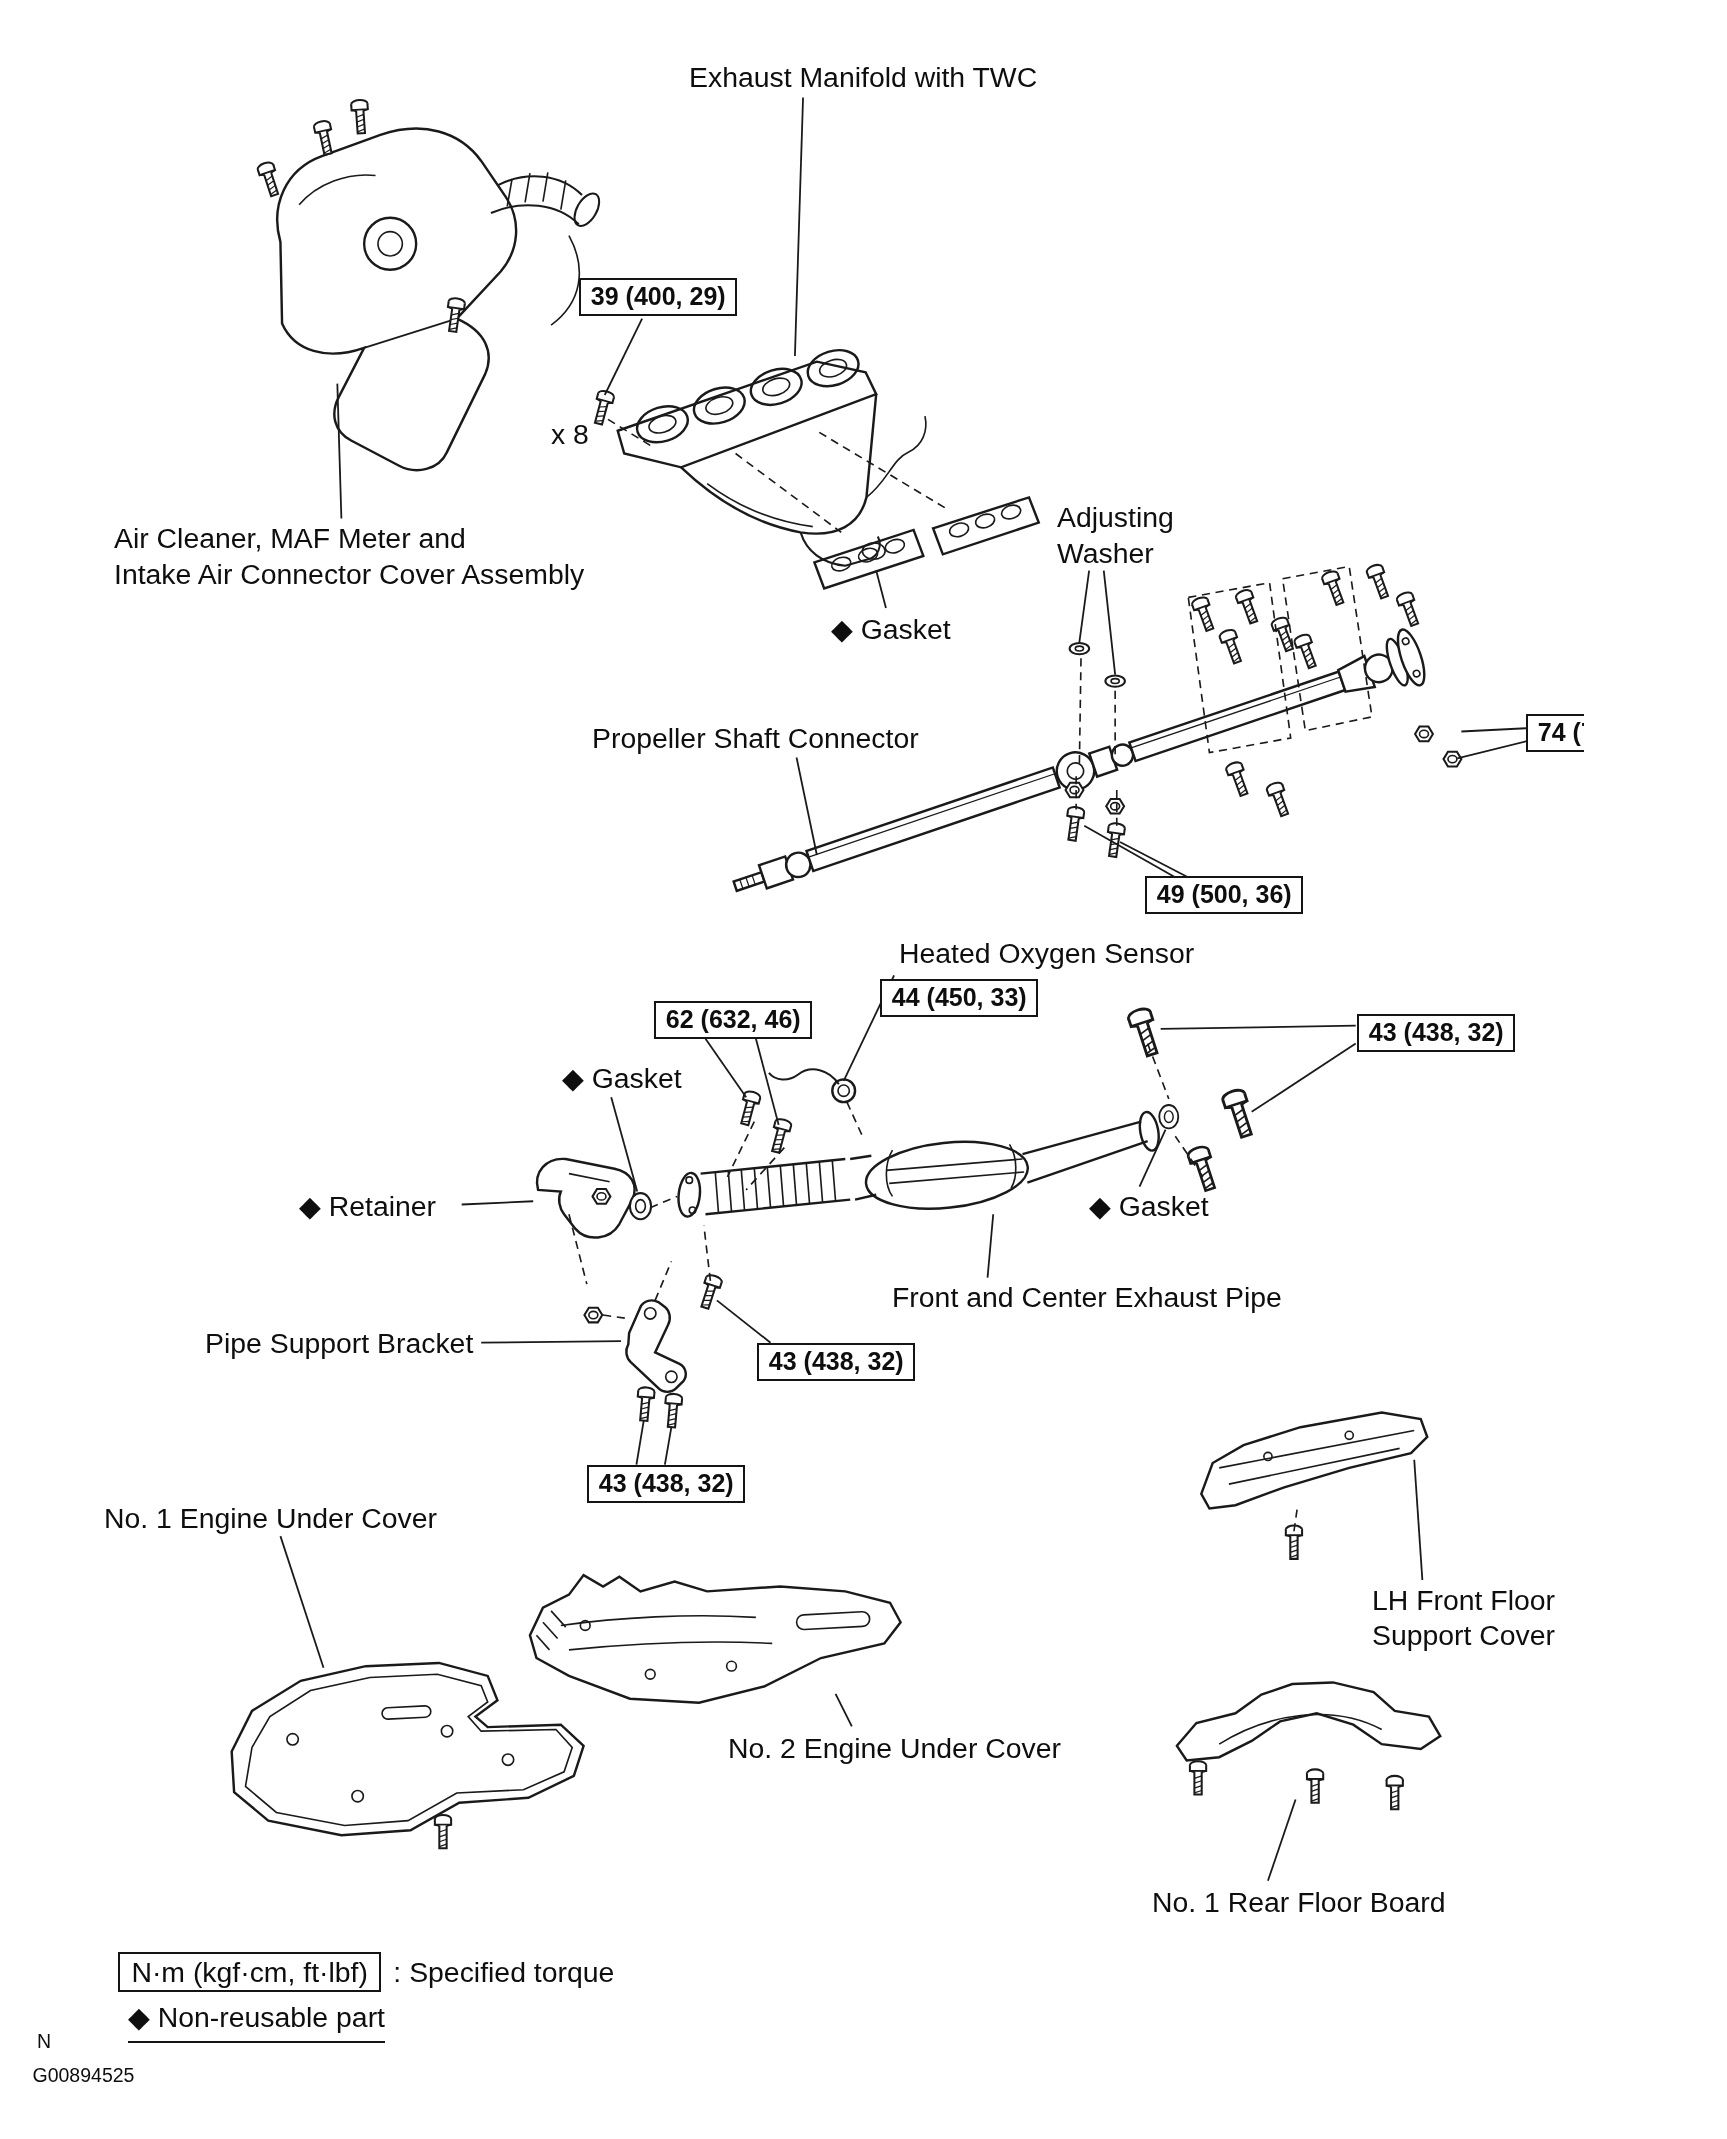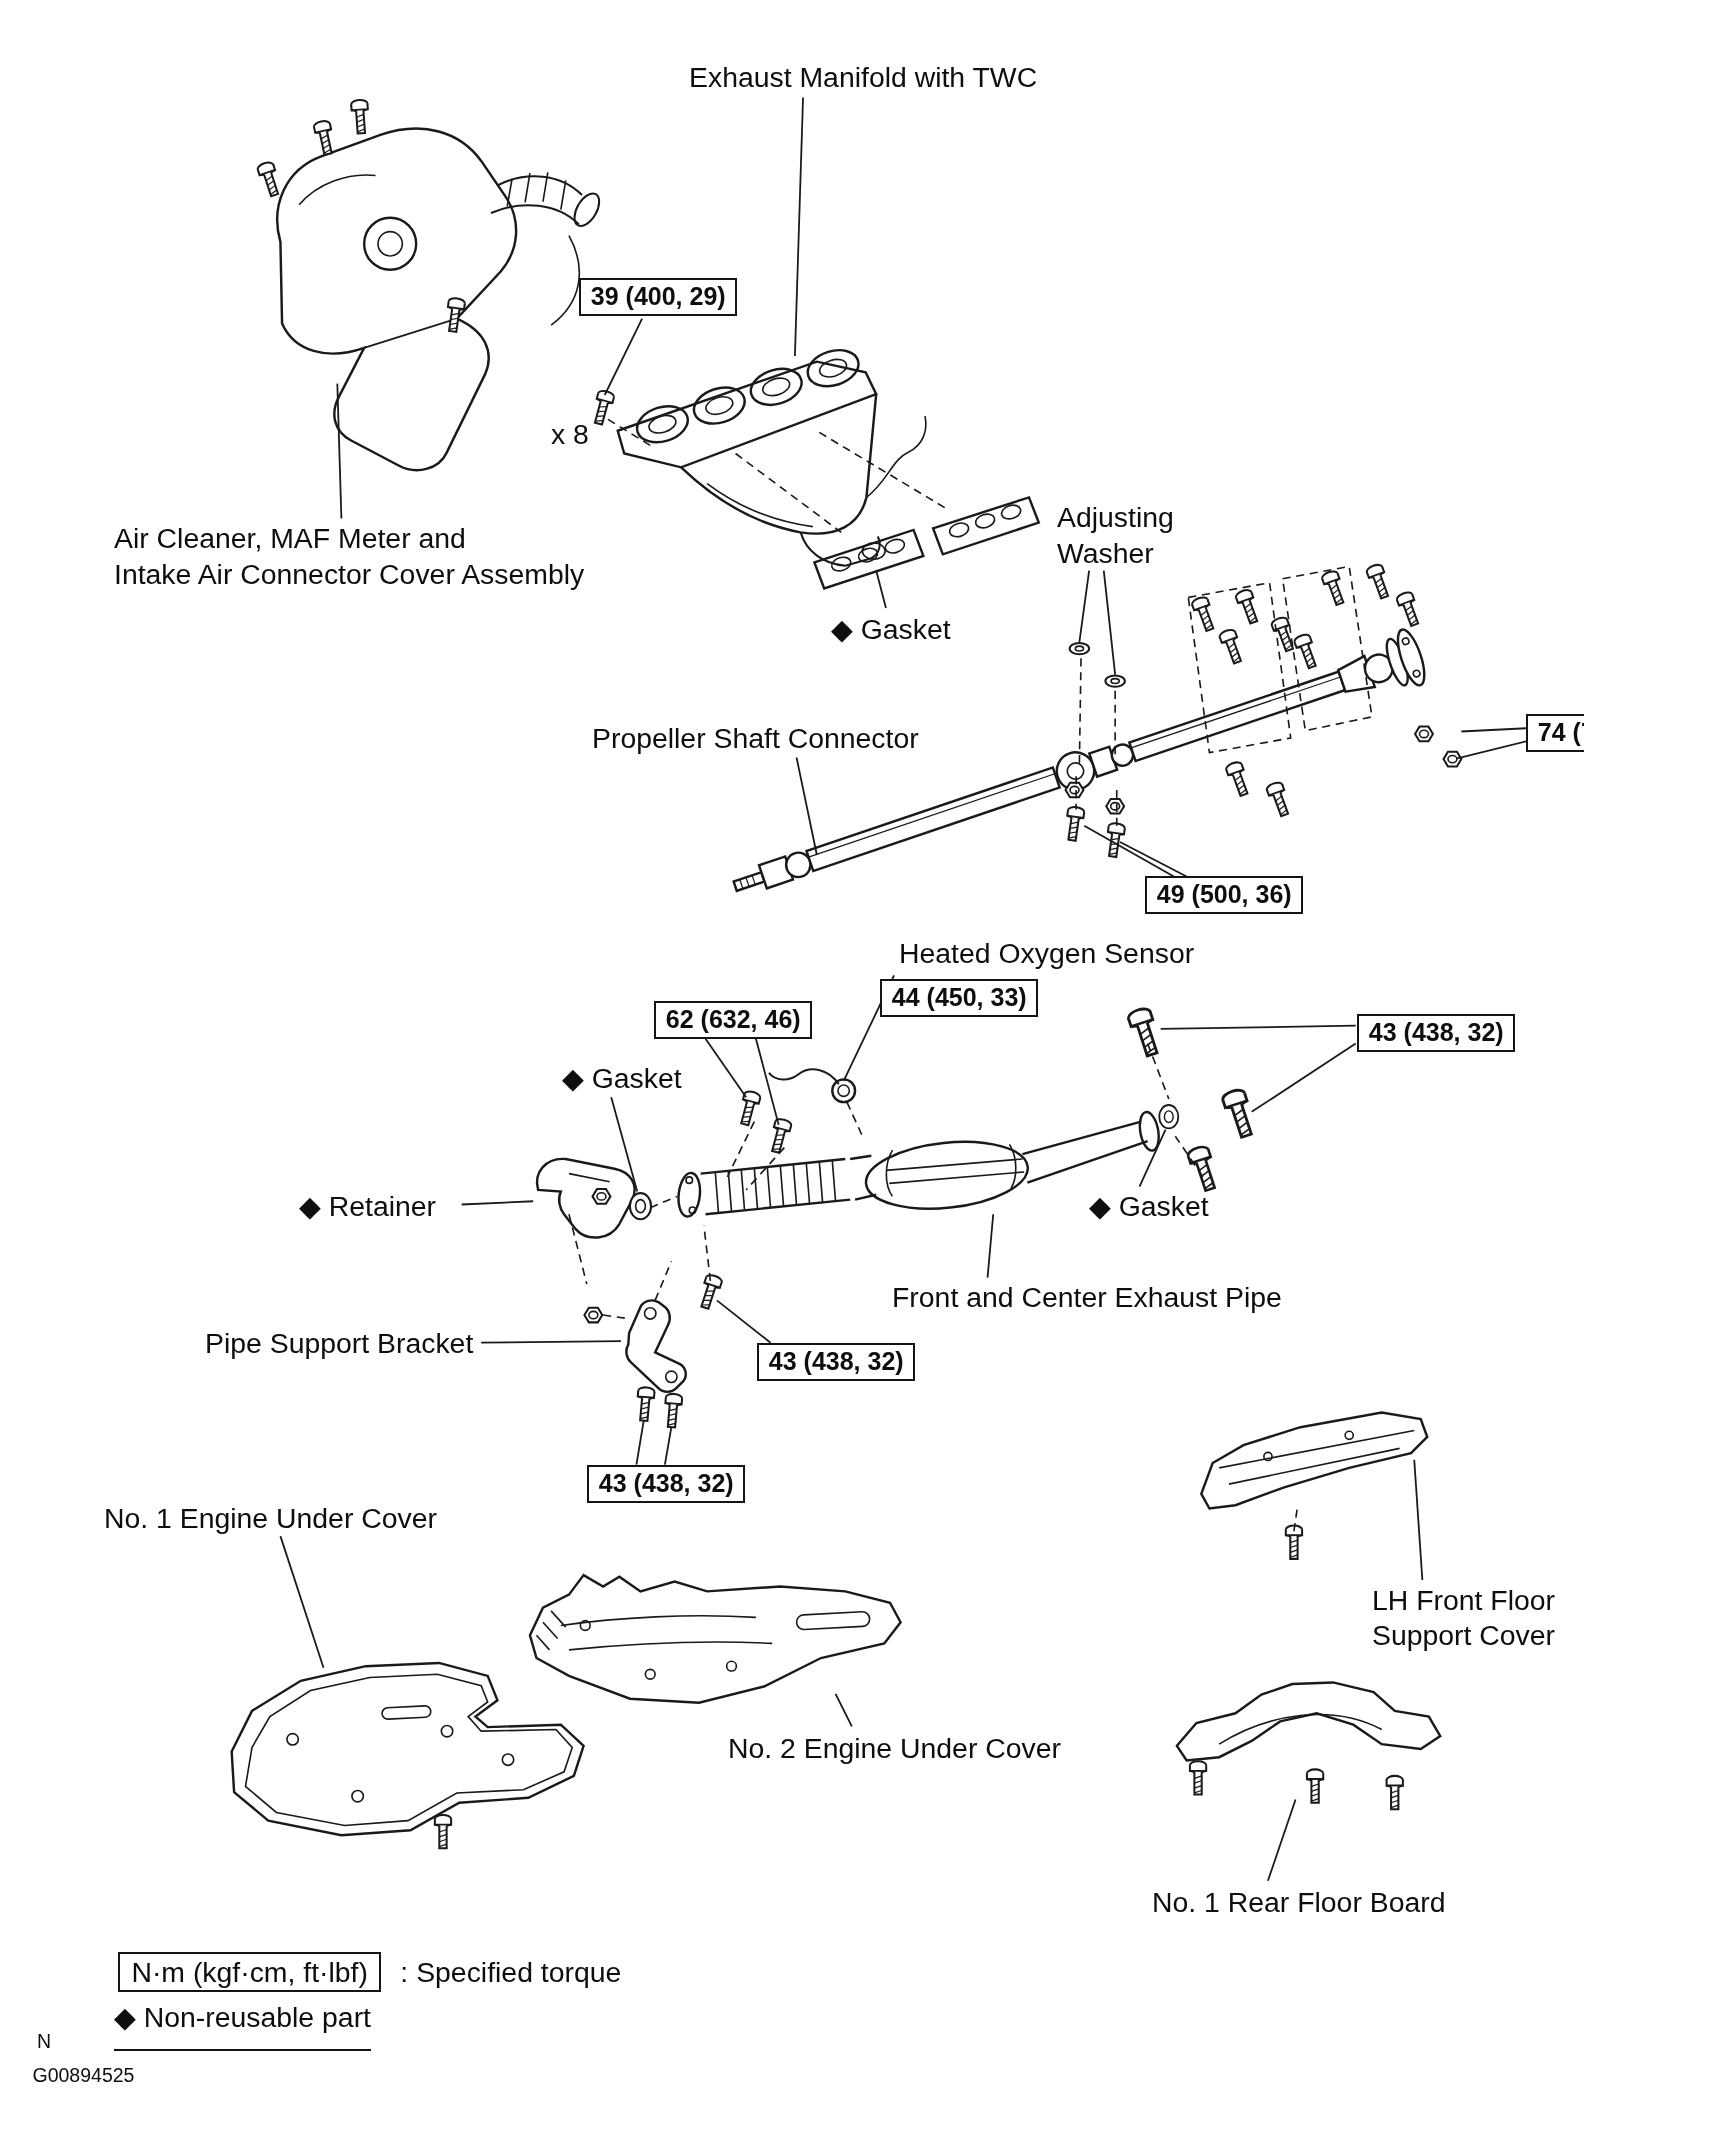--- a/index.html
+++ b/index.html
@@ -4,22 +4,22 @@
 <style>
   html,body{margin:0;padding:0;background:#fff;}
   .canvas{position:relative;width:1584px;height:2140px;background:#fff;overflow:hidden;
           font-family:"Liberation Sans",sans-serif;color:#0e0e0e;}
   svg{position:absolute;left:0;top:0;}
   .lbl{position:absolute;font-size:28.4px;line-height:36px;white-space:nowrap;color:#0e0e0e;}
   .torque{position:absolute;border:2.4px solid #141414;background:#fff;padding:2.4px 9.8px;
           font-size:25px;font-weight:bold;white-space:nowrap;color:#0e0e0e;}
   .legend-row{position:absolute;font-size:28.4px;white-space:nowrap;}
   .legend-box{display:inline-block;border:2.4px solid #141414;padding:1.6px 11.4px;}
-  .legend-desc{margin-left:19px;}
-  .nonreuse{border-bottom:2.4px solid #141414;padding-bottom:16px;}
+  .legend-desc{margin-left:12px;}
+  .nonreuse{border-bottom:2.4px solid #141414;padding-bottom:8px;margin-left:14px;}
   .small{font-size:19.5px;line-height:23px;}
 </style>
 </head>
 <body>
 
 <div class="canvas">
 
 <svg width="1728" height="2140" viewBox="0 0 2126 2633">
   <defs>
     <g id="bolt">

